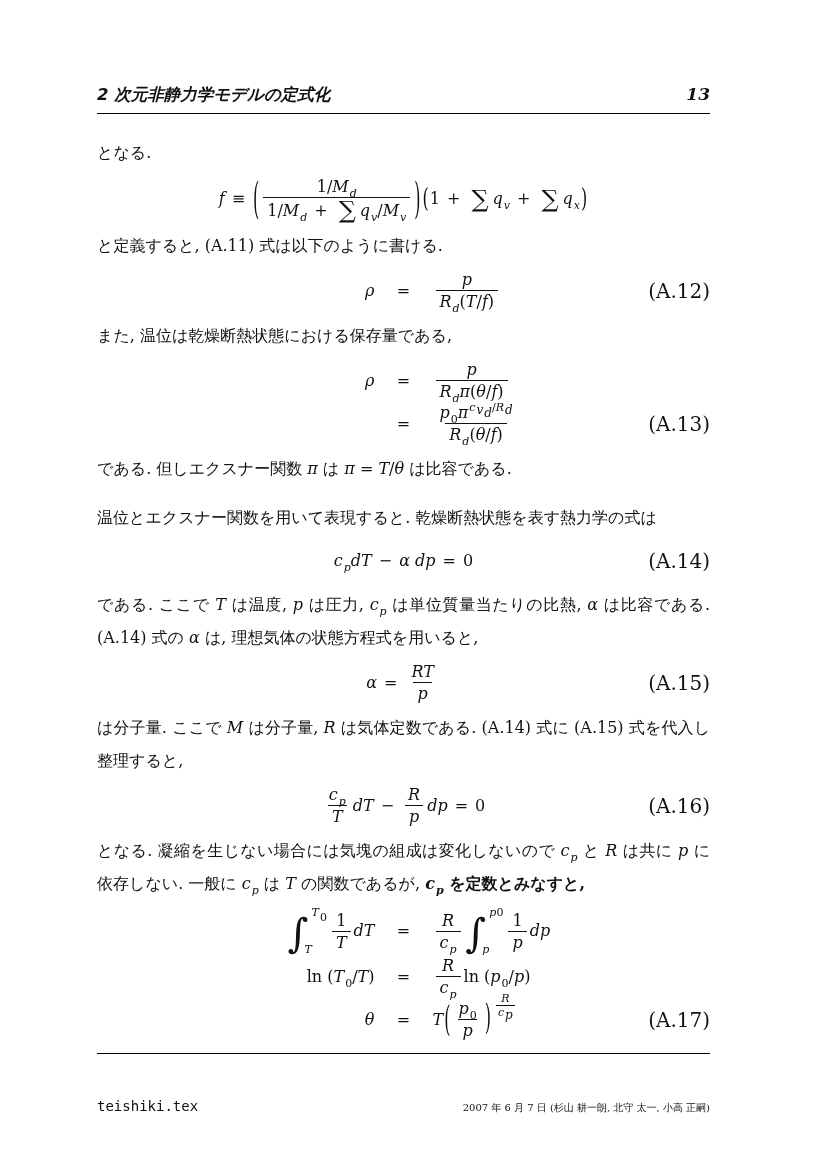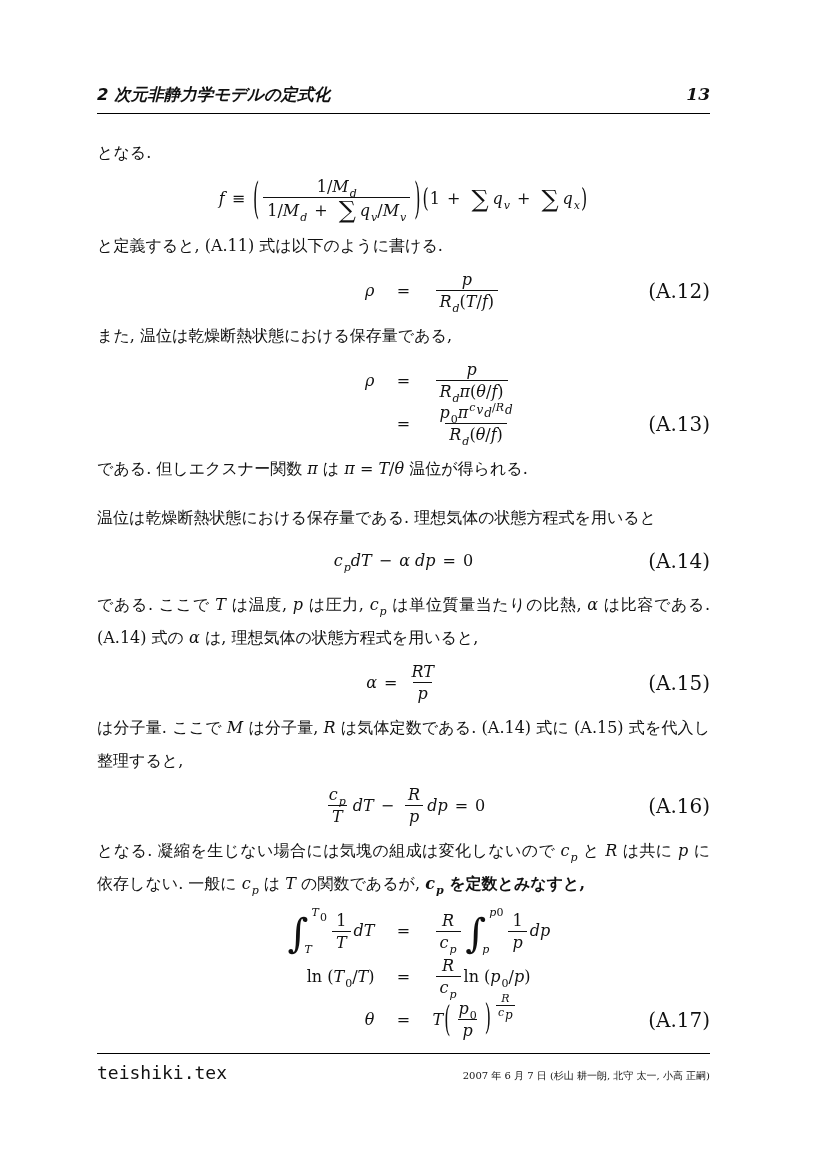--- a/index.html
+++ b/index.html
@@ -39,21 +39,21 @@
   .bigop{font-size:24px;margin:0 4px;font-style:normal;line-height:1;}
   .intgrp{display:inline-flex;align-items:center;margin:0 2px;}
   .intsign{font-size:40px;line-height:0.9;display:inline-block;transform:translateY(2px);font-style:normal;}
   .intlims{display:inline-flex;flex-direction:column;justify-content:space-between;height:48px;font-size:11px;line-height:1;margin-right:3px;}
   .inthi{transform:translateX(3px);}
   .intlo{transform:translateX(-4px);}
   .delim{display:inline-block;margin:0 1px;font-style:normal;transform-origin:center;}
   
   .footer{position:absolute;top:1053px;left:97px;width:613px;border-top:1.5px solid #000;padding-top:8px;
           display:flex;justify-content:space-between;align-items:baseline;}
-  .f-left{font-family:"DejaVu Sans Mono","Liberation Mono",monospace;font-size:18px;}
+  .f-left{font-family:"DejaVu Sans Mono","Liberation Mono",monospace;font-size:14px;margin-top:36px;}
   .f-right{font-size:10px;}
 </style>
 </head>
 <body>
 
 <div class="page">
   <div class="header">
     <span class="h-left">2 次元非静力学モデルの定式化</span>
     <span class="h-page">13</span>
   </div>
@@ -160,22 +160,22 @@
                 <span class="mi">θ</span>
                 <span class="mr">/</span>
                 <span class="mi">f</span>
                 <span class="mr">)</span>
               </span>
             </span>
           </span>
           <span class="eqtag">(A.13)</span>
         </div>
       </div>
-      <div class="para"><span class="mr">である. 但しエクスナー関数 </span><span class="mi">π</span><span class="mr"> は </span><span class="mi">π</span><span class="mr"> = </span><span class="mi">T</span><span class="mr">/</span><span class="mi">θ</span><span class="mr"> 温位が得られる.</span></div>
-      <div class="para" style="margin-top: 16px;"><span class="mr">温位は乾燥断熱状態における保存量である. 理想気体の状態方程式を用いると</span></div>
+      <div class="para"><span class="mr">である. 但しエクスナー関数 </span><span class="mi">π</span><span class="mr"> は </span><span class="mi">π</span><span class="mr"> = </span><span class="mi">T</span><span class="mr">/</span><span class="mi">θ</span><span class="mr"> は比容である.</span></div>
+      <div class="para" style="margin-top: 16px;"><span class="mr">温位とエクスナー関数を用いて表現すると. 乾燥断熱状態を表す熱力学の式は</span></div>
       <div class="eqblock">
         <div class="eqline">
           <span class="ctr">
             <span class="mgroup"><span class="mi">c</span><span class="msub"><span class="mi">p</span></span></span>
             <span class="mi">dT</span>
             <span class="mo">−</span>
             <span class="mi">α</span>
             <span class="mr"> </span>
             <span class="mi">dp</span>
             <span class="mo">=</span>

